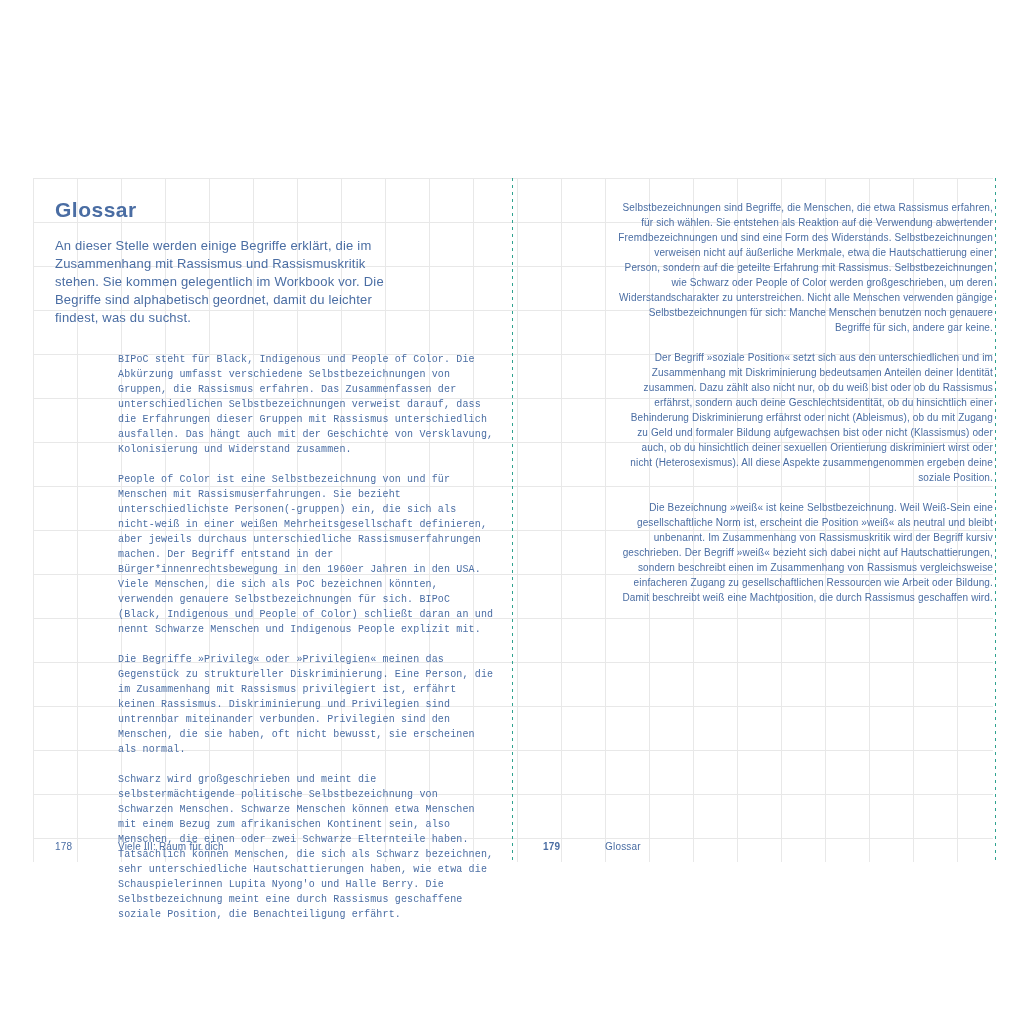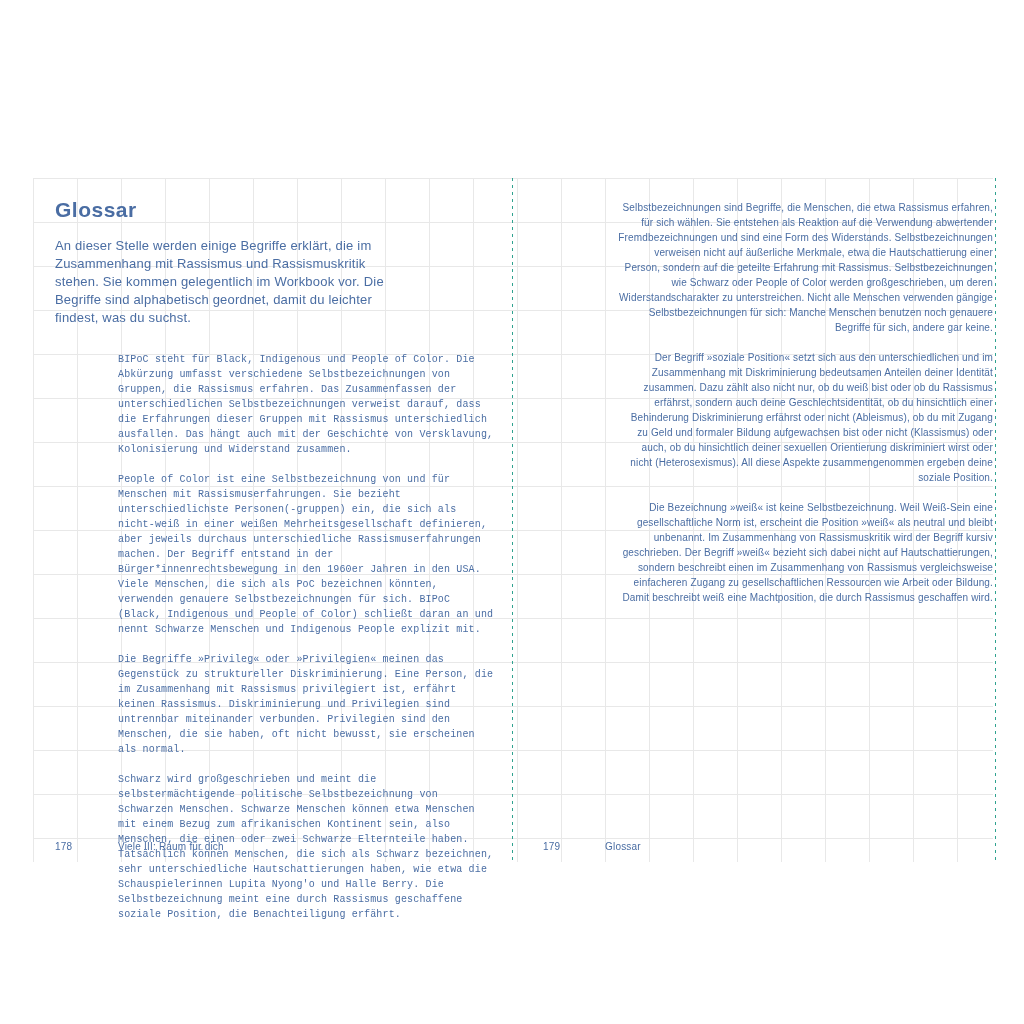--- a/index.html
+++ b/index.html
@@ -37,21 +37,21 @@
     position:absolute; width:376px;
     font-size:10px; line-height:15px; letter-spacing:.15px;
   }
   .body-col p { margin:0 0 15px 0; }
   .body-left  { left:118px; top:352px;font-family:Liberation Mono, monospace; }
   .body-right { left:617px; top:200px;text-align:right; }
 
   .footer-item { position:absolute; top:833px; font-size:10px; letter-spacing:.2px;margin-top:8px; }
   .fn-left  { left:55px; }
   .fs-left  { left:118px; }
-  .fn-right { left:543px; }
+  .fn-right { left:543px;font-weight:bold; }
   .fs-right { left:605px; }
 </style>
 </head>
 <body>
 
 <div class="canvas">
 
   <div class="grid-area"></div>
   <div class="dashed-v spine"></div>
   <div class="dashed-v edge"></div>

